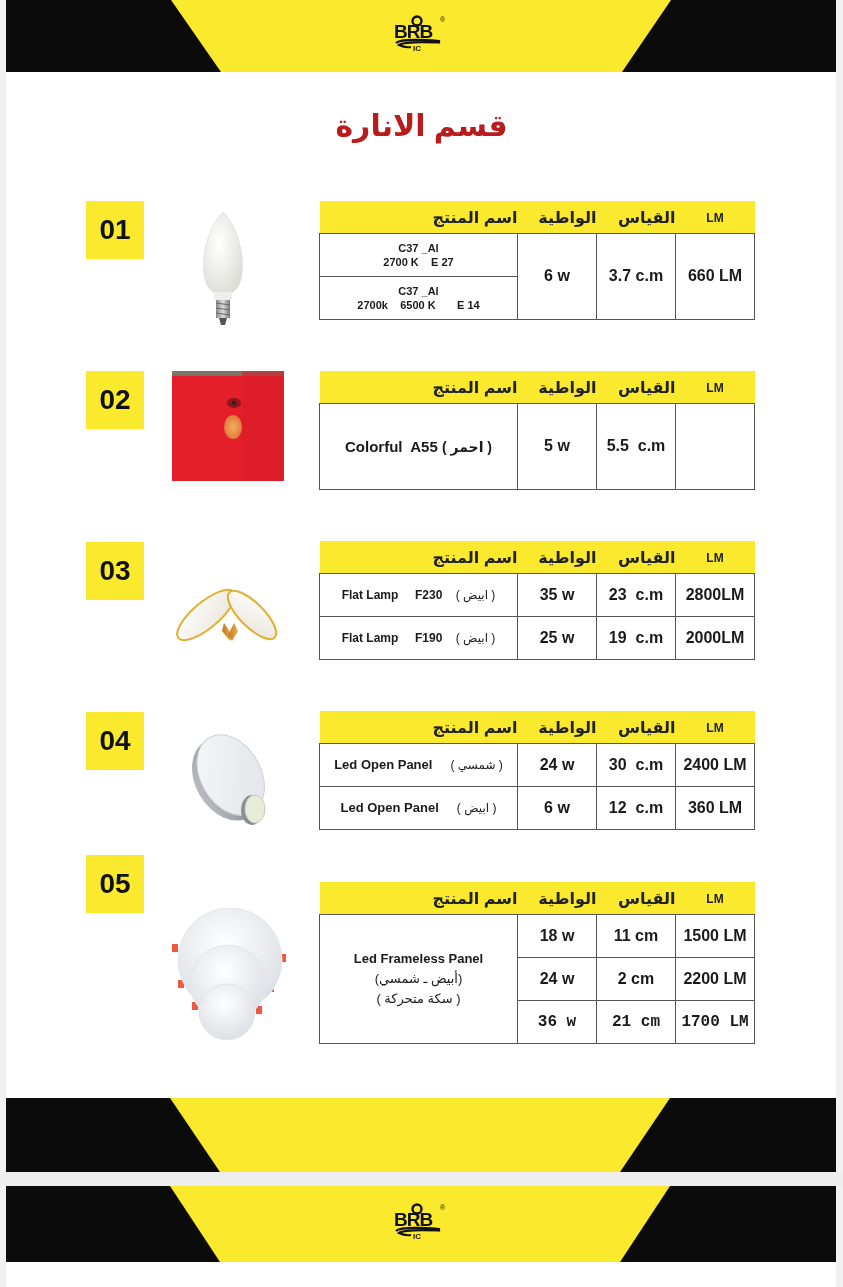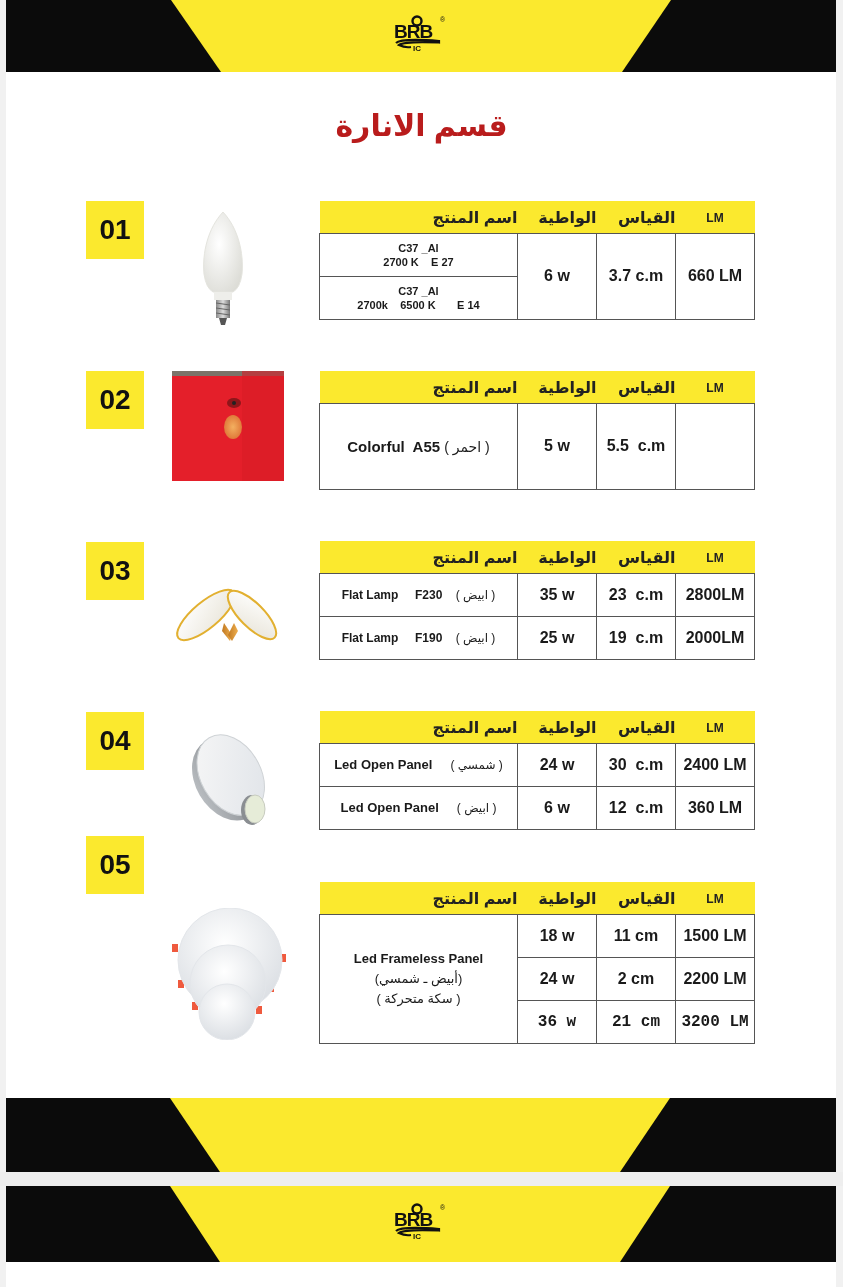--- a/index.html
+++ b/index.html
@@ -164,21 +164,21 @@
   <tbody>
       <tr>
     <th class="ar">اسم المنتج</th>
     <th class="ar">الواطية</th>
     <th class="ar">القياس</th>
     <th>LM</th>
   </tr>
   <tr style="height:86px;">
     <td class="name-lg">
       <span style="white-space:pre;">Colorful  A55</span>
-      <span class="ar-inline" style="font-size:14px; font-weight:normal;">( احمر )</span>
+      <span class="ar-inline" style="font-size:14px; font-weight:bold;">( احمر )</span>
     </td>
     <td>5 w</td>
     <td style="white-space:pre;">5.5  c.m</td>
     <td></td>
   </tr>
 </tbody>
   </table>
 
 <div class="num" style="top:542px;">03</div>
 <div class="pimg" style="left:172px; top:575px;">
@@ -287,21 +287,21 @@
       <span>Led Open Panel</span>&nbsp;&nbsp;&nbsp;&nbsp;
       <span class="ar-inline" style="font-size:12px;">( ابيض )</span>
     </td>
     <td>6 w</td>
     <td style="white-space:pre;">12  c.m</td>
     <td>360 LM</td>
   </tr>
 </tbody>
   </table>
 
-<div class="num" style="top:836px;">05</div>
+<div class="num" style="top:855px;">05</div>
 <div class="pimg" style="left:170px; top:908px;">
   <svg width="118" height="132" viewBox="0 0 118 132">
     <defs>
       <radialGradient id="fp" cx="45%" cy="35%" r="70%">
         <stop offset="0" stop-color="#ffffff"></stop>
           <stop offset="1" stop-color="#d9dde2"></stop>
       </radialGradient>
     </defs>
     <rect x="2" y="36" width="6" height="8" fill="#ef5a3e"></rect>
     <rect x="110" y="46" width="6" height="8" fill="#ef5a3e"></rect>
@@ -339,21 +339,21 @@
     <td>1500 LM</td>
   </tr>
   <tr style="height:43px;">
     <td>24 w</td>
     <td>2 cm</td>
     <td>2200 LM</td>
   </tr>
   <tr style="height:43px;font-family:Liberation Mono, monospace;">
     <td>36 w</td>
     <td>21 cm</td>
-    <td>3200 LM</td>
+    <td>1700 LM</td>
   </tr>
 </tbody>
   </table>
 
 <div class="band band-mid">
   <svg width="830" height="74">
     <polygon points="164,0 664,0 614,74 214,74" fill="#fbe92e"></polygon>
   </svg>
 </div>
 <div class="gap"></div>

